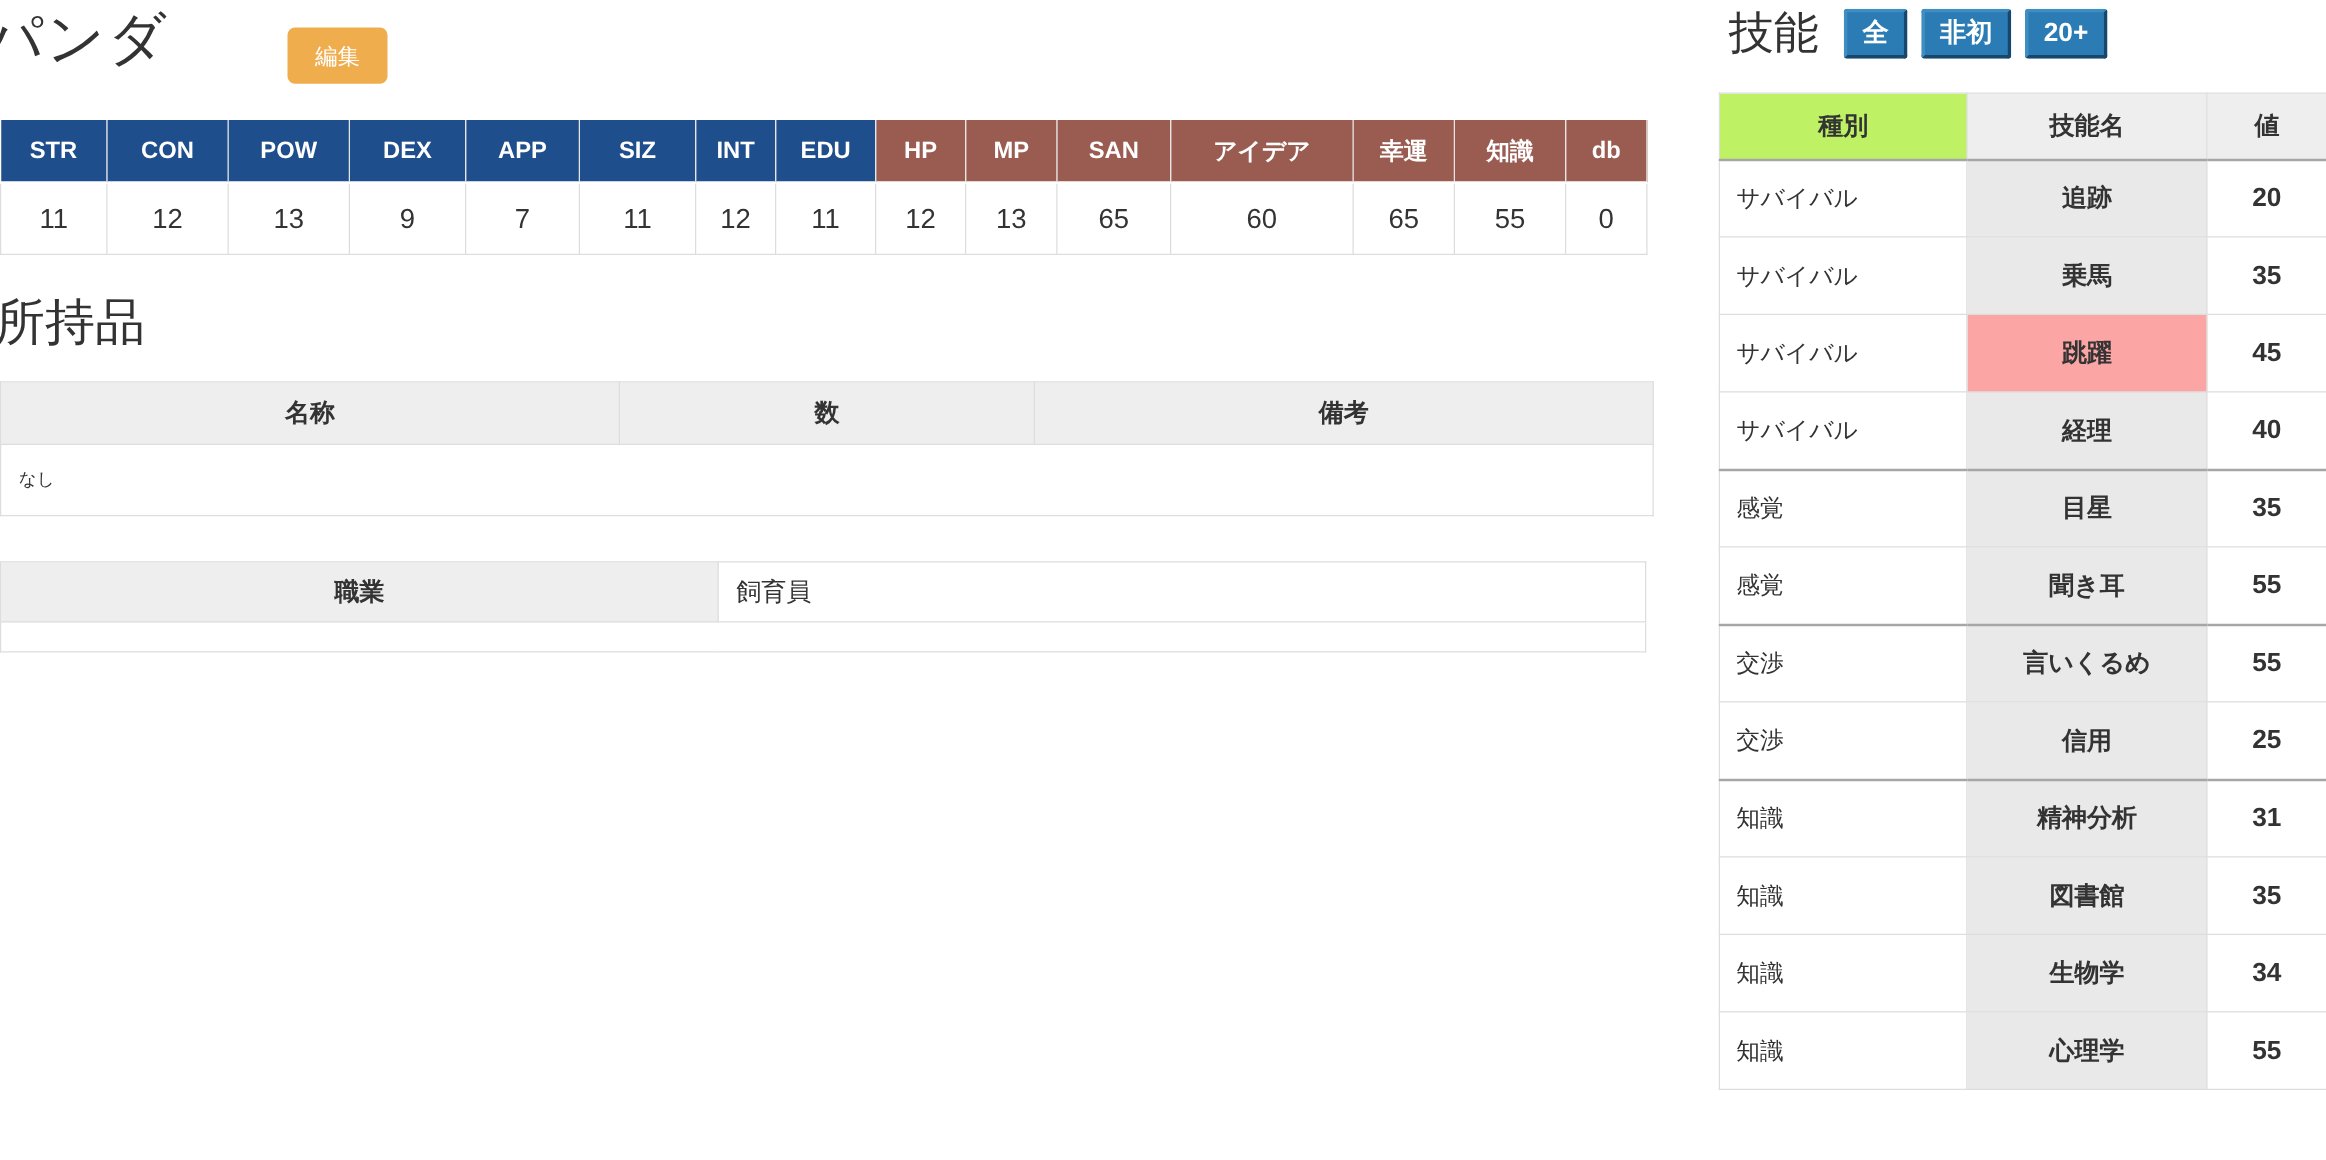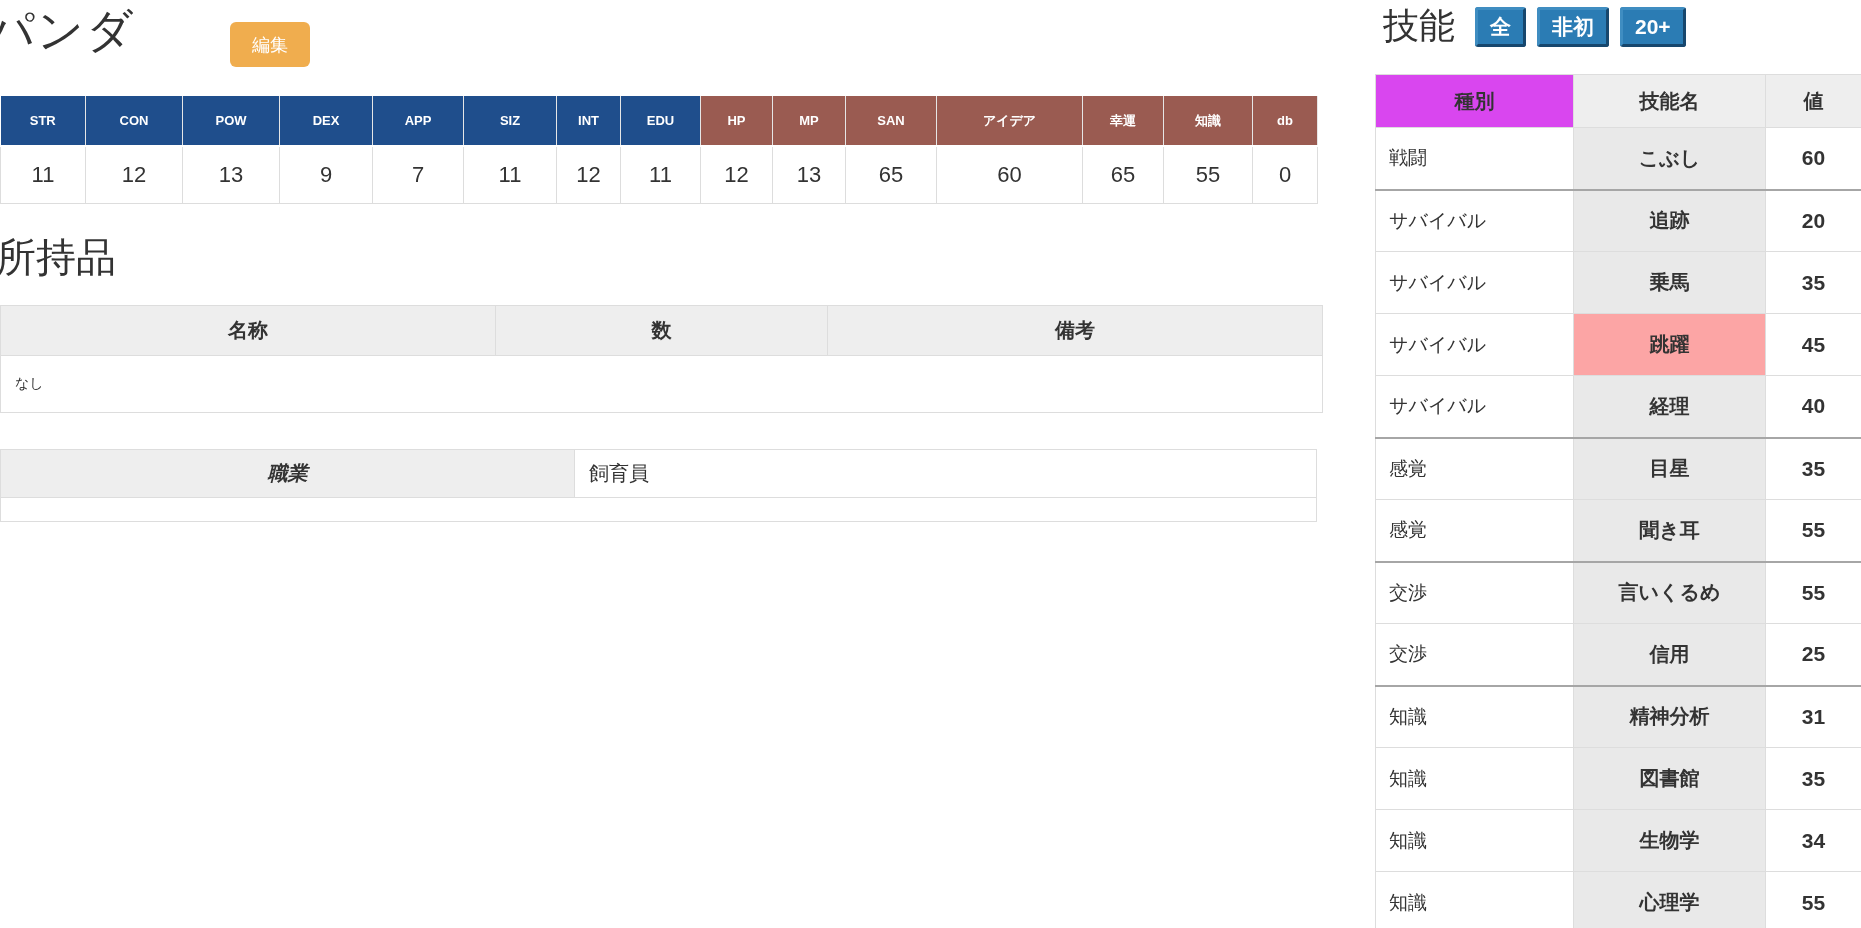--- a/index.html
+++ b/index.html
@@ -16,21 +16,21 @@
   .edit-btn {
     position:absolute; left:230px; top:22px; width:80px; height:45px;
     border:none; border-radius:6px; color:#fff; font-size:18px;
     font-family:inherit; cursor:pointer;
   }
 
   
   table { border-collapse:collapse; table-layout:fixed; }
   .stats-table { position:absolute; left:0; top:96px; width:1317px; }
   .stats-table th {
-    color:#fff; font-weight:bold; font-size:13px; height:50px; text-align:center;
+    color:#fff; font-weight:bold; font-size:19px; height:50px; text-align:center;
     border-right:1px solid #e6e6e6; border-bottom:2px solid #fff; padding:0;
   }
   .stats-table td {
     font-size:22px; text-align:center; height:57px;
     border:1px solid #ddd; border-top:none; padding:0;
   }
 
   
   .possessions-title { position:absolute; left:-4px; top:230px; font-size:40px; }
   .items-table { position:absolute; left:0; top:305px; width:1322px; }
@@ -148,52 +148,47 @@
   <tbody>
     <tr>
       <td colspan="3">なし</td>
     </tr>
   </tbody>
 </table>
 
 <table class="profile-table">
   <tbody>
     <tr>
-      <td class="p-label" style="background: rgb(238, 238, 238); font-style: italic;">職業</td>
+      <td class="p-label" style="background: rgb(238, 238, 238);">職業</td>
       <td class="p-value">飼育員</td>
     </tr>
     <tr class="empty-row">
       <td colspan="2"></td>
     </tr>
   </tbody>
 </table>
 
 <div class="skills-head">
   <h2>技能</h2>
   <span id="skills-filters"><button class="filter-btn" style="background: rgb(43, 124, 180);">全</button><button class="filter-btn" style="background: rgb(43, 124, 180);">非初</button><button class="filter-btn" style="background: rgb(43, 124, 180); text-align: right;">20+</button></span>
 </div>
 <table class="skills-table">
   <colgroup>
       <col style="width:198px">
       <col style="width:192px">
       <col style="width:96px">
     </colgroup>
   <thead>
       <tr id="skills-header-row">
-        <th style="background: #d946ef;">種別</th>
+        <th style="background: #bef264;">種別</th>
         <th style="background: rgb(238, 238, 238);">技能名</th>
         <th style="background: rgb(238, 238, 238);">値</th>
       </tr>
     </thead>
   <tbody id="skills-body">
-      <tr>
-        <td class="cat">戦闘</td>
-        <td class="sname" style="background: rgb(233, 233, 233);">こぶし</td>
-        <td class="sval">60</td>
-      </tr>
       <tr class="group-start">
         <td class="cat">サバイバル</td>
         <td class="sname" style="background: rgb(233, 233, 233);">追跡</td>
         <td class="sval">20</td>
       </tr>
       <tr>
         <td class="cat">サバイバル</td>
         <td class="sname" style="background: rgb(233, 233, 233);">乗馬</td>
         <td class="sval">35</td>
       </tr>

